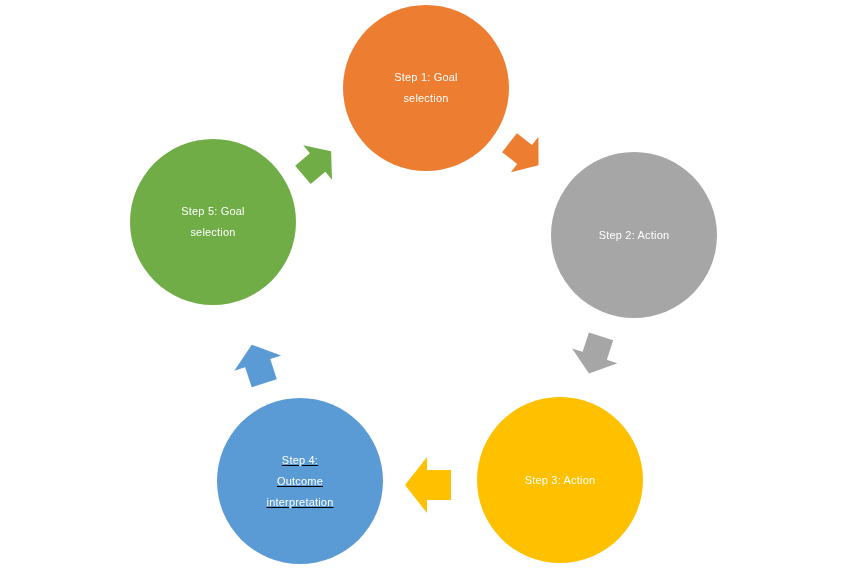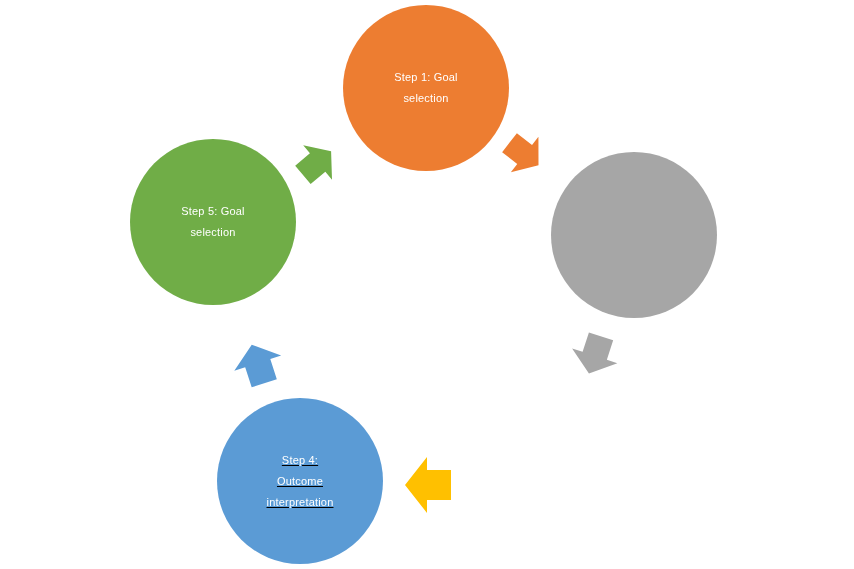--- a/index.html
+++ b/index.html
@@ -56,23 +56,29 @@
 
   <div class="circle c1" style="background-color: rgb(237, 125, 49);">
     <div class="label">
       <div>Step 1: Goal</div>
       <div>selection</div>
     </div>
   </div>
 
   <div class="circle c2" style="background-color: rgb(166, 166, 166);">
     <div class="label">
+      <div>Step 2: Action</div>
     </div>
   </div>
 
+  <div class="circle c3" style="background-color: rgb(255, 192, 0);">
+    <div class="label">
+      <div>Step 3: Action</div>
+    </div>
+  </div>
 
   <div class="circle c4" style="background-color: rgb(91, 155, 213);">
     <div class="label">
       <div>Step 4:</div>
       <div>Outcome</div>
       <div>interpretation</div>
     </div>
   </div>
 
   <div class="circle c5" style="background-color: rgb(112, 173, 71);">

